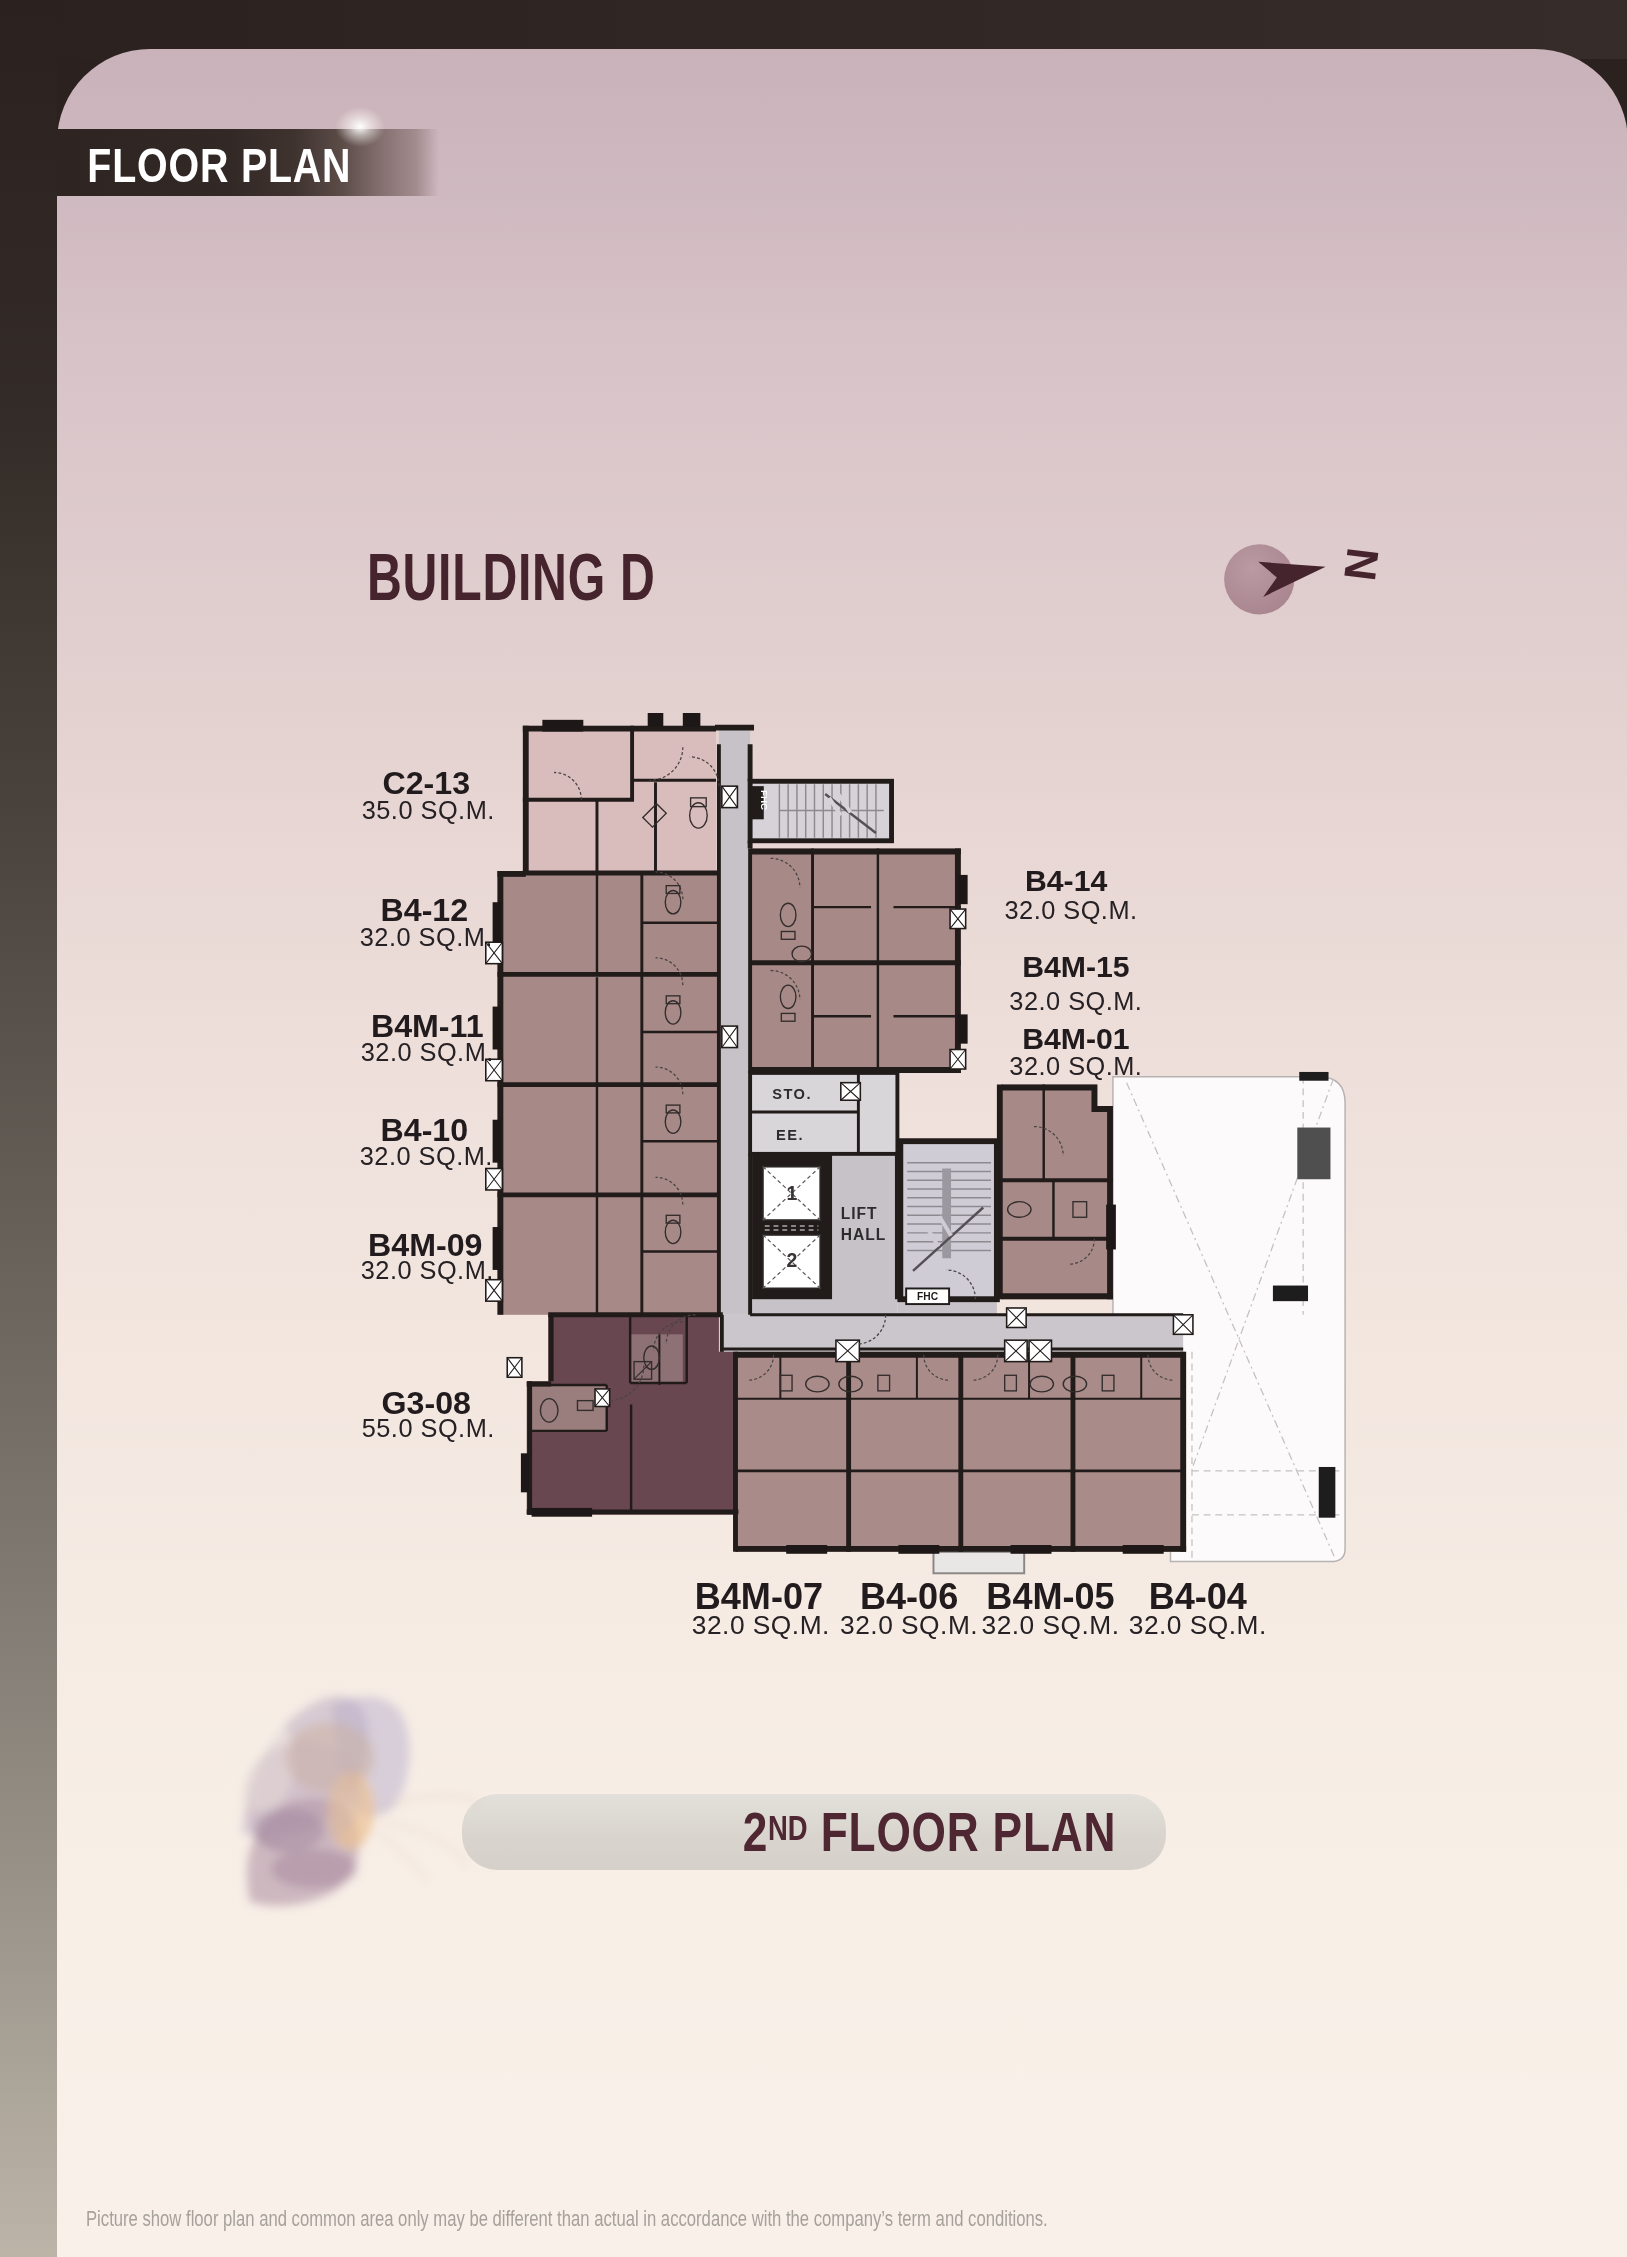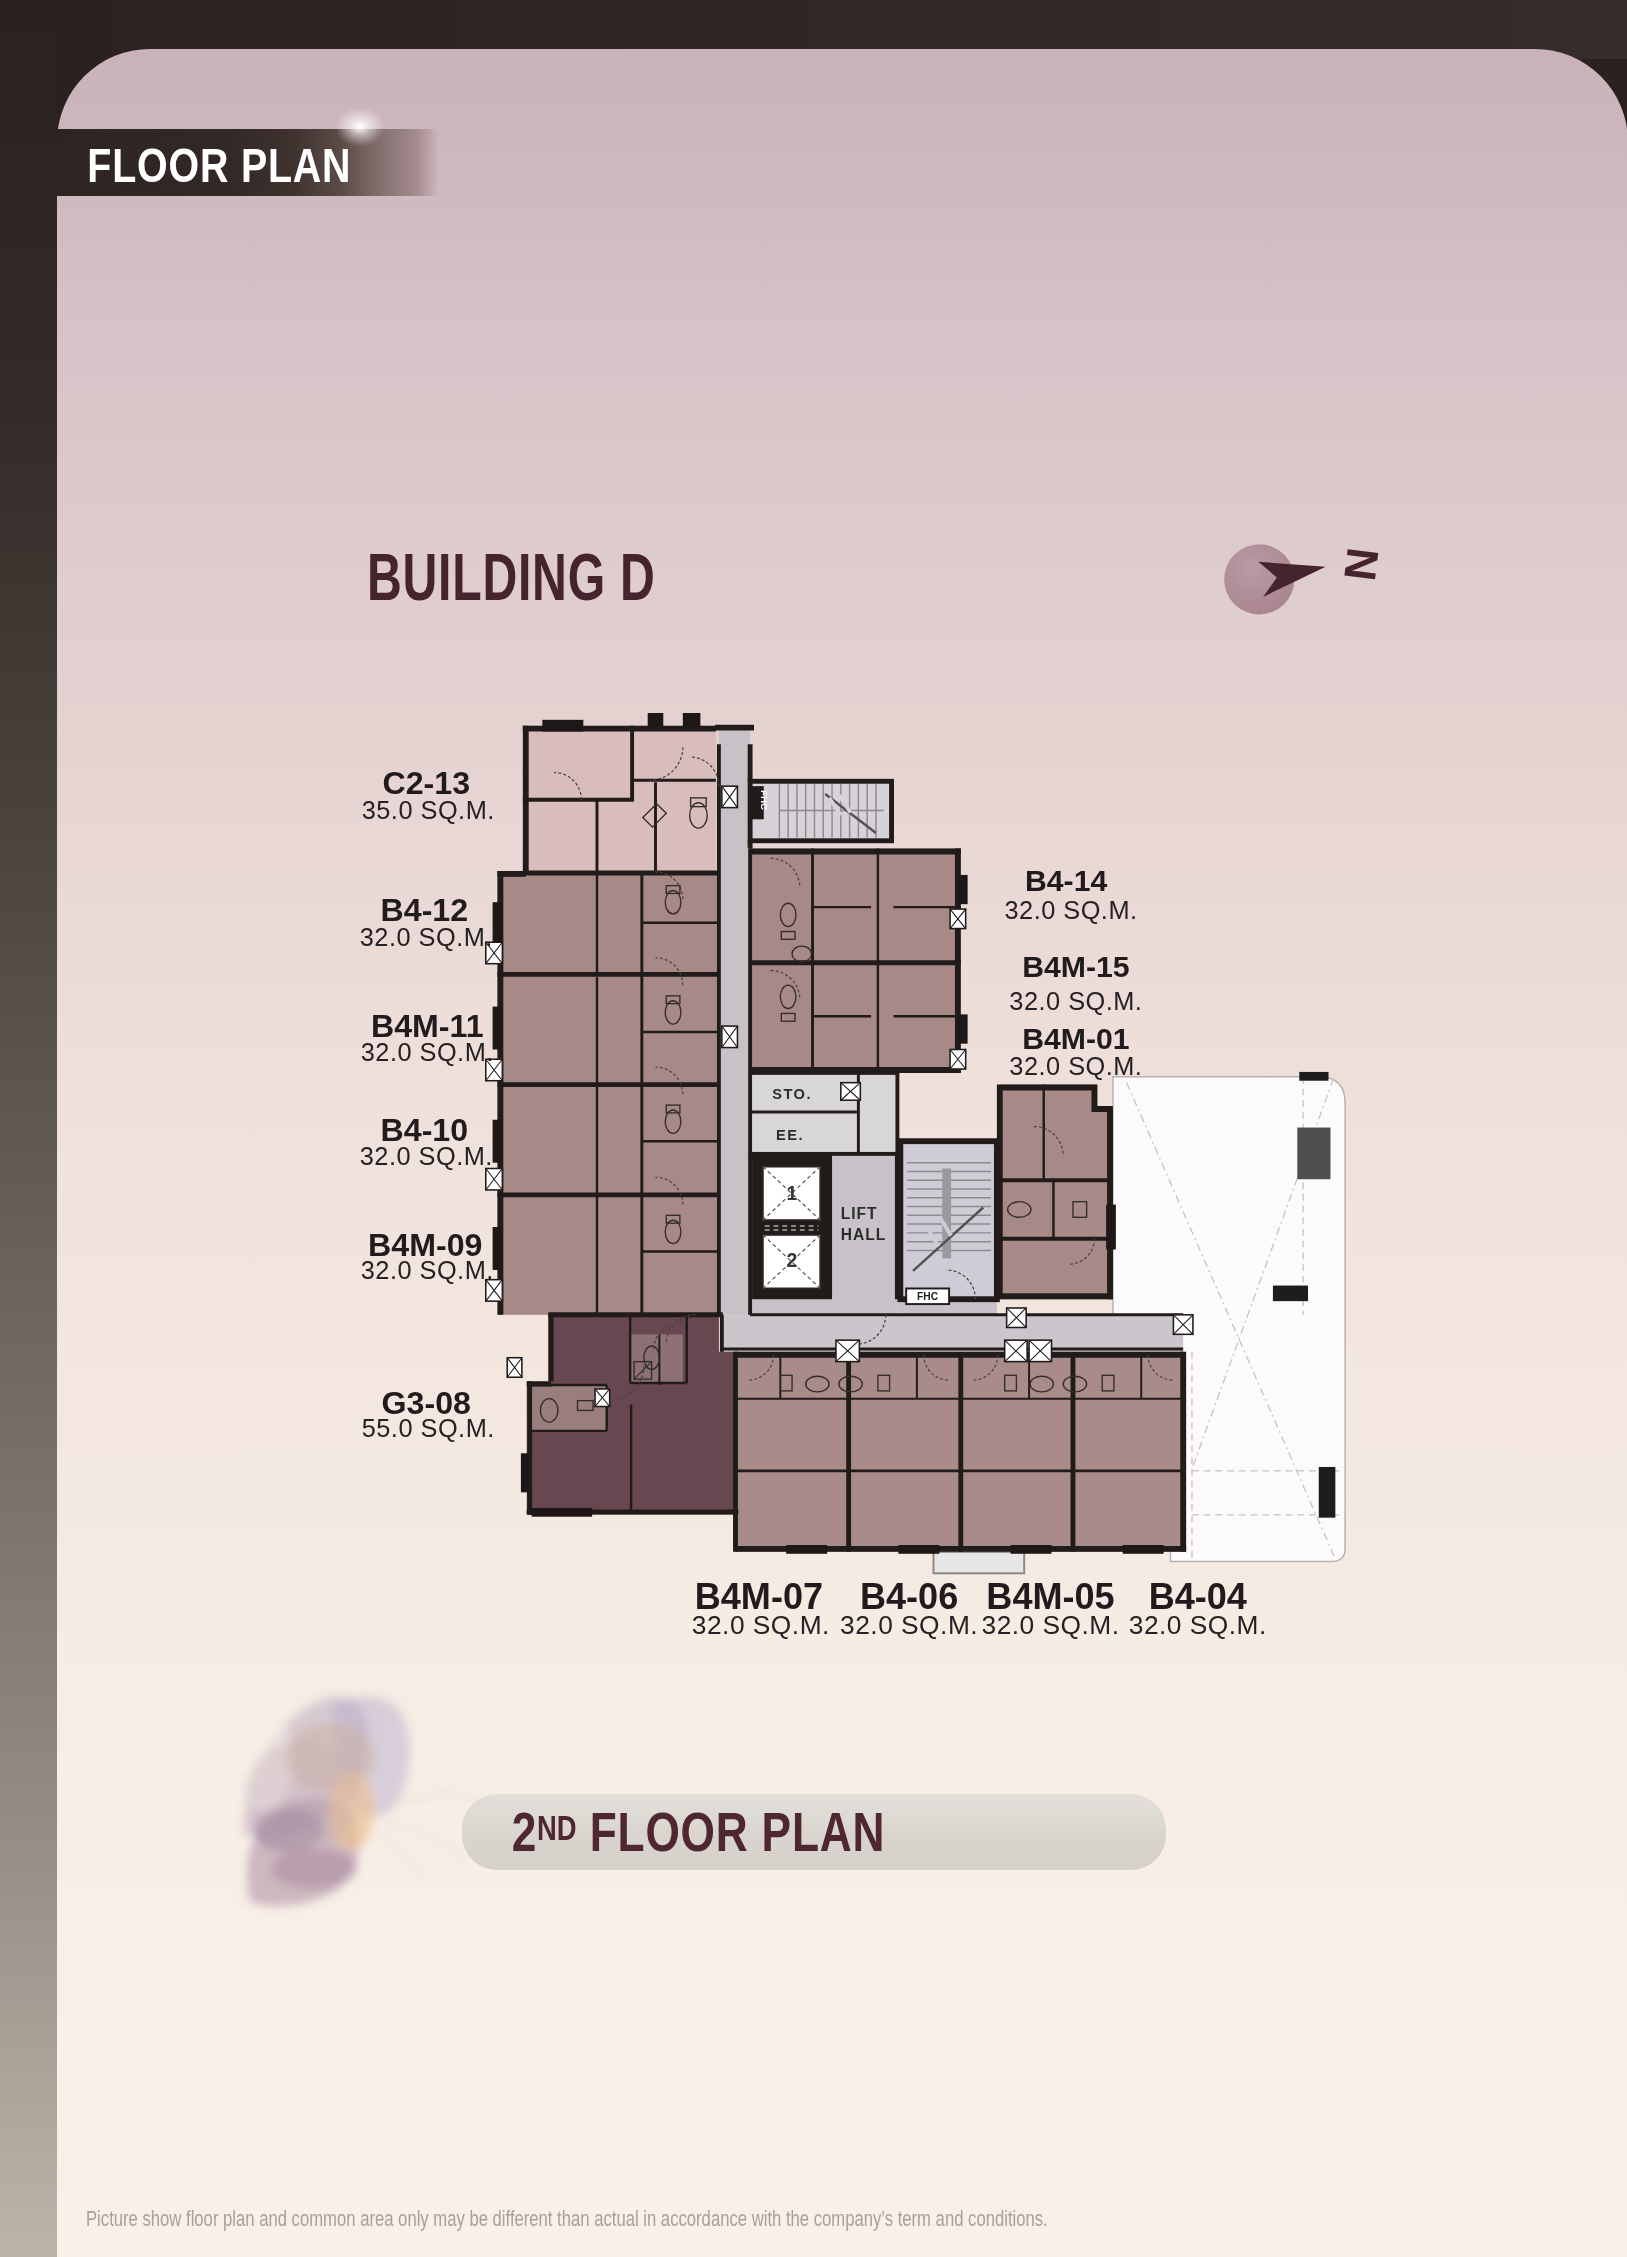--- a/index.html
+++ b/index.html
@@ -4,21 +4,21 @@
 <style>
 html,body{margin:0;padding:0;}
 body{width:1628px;height:2258px;position:relative;overflow:hidden;background:#2b2220;font-family:"Liberation Sans",sans-serif;}
 #strip{position:absolute;left:0;top:0;width:57px;height:2258px;background:linear-gradient(180deg,#2b2220 0%,#332b27 18%,#4a433d 36%,#635c55 52%,#7d766e 68%,#968f86 82%,#ada69b 93%,#bdb4a8 100%);}
 #topband{position:absolute;left:0;top:0;width:1628px;height:59px;background:linear-gradient(90deg,#2b2220,#362c29);}
 #content{position:absolute;left:57px;top:49px;width:1571px;height:2209px;border-radius:93px 93px 0 0;background:linear-gradient(180deg,#c9b2b9 0%,#d0bac1 7%,#d9c5c9 15%,#e0cdce 25%,#e8d7d4 36%,#eedfda 46%,#f2e6df 58%,#f6ece4 72%,#f8efe7 85%,#f9f1e9 100%);}
 #fpband{position:absolute;left:57px;top:129px;width:382px;height:67px;background:linear-gradient(90deg,#2e2422 0%,#322825 45%,#3f332f 62%,#5d4d49 75%,#887474 86%,#a38b8e 94%,rgba(163,139,142,0) 100%);}
 #fpband span{display:inline-block;color:#fff;font-weight:bold;font-size:48px;line-height:67px;padding-left:37px;transform:scaleX(0.82) translateY(2.9px);transform-origin:0 50%;letter-spacing:1px;white-space:nowrap;}
 #flare{position:absolute;left:321px;top:93px;width:78px;height:70px;background:radial-gradient(ellipse 40% 36% at 50% 48%,rgba(255,255,255,0.98) 0%,rgba(255,252,250,0.5) 35%,rgba(255,250,248,0.15) 65%,rgba(255,250,248,0) 80%);pointer-events:none;}
 #building{position:absolute;left:367px;top:538px;color:#46242e;font-weight:bold;font-size:67px;transform:scaleX(0.72);transform-origin:0 0;letter-spacing:1px;white-space:nowrap;}
-#floorband{position:absolute;left:462px;top:1794px;width:704px;height:76px;border-radius:35px;background:linear-gradient(180deg,#e3dfda 0%,#d9d5ce 55%,#d5d1ca 100%);text-align:left;color:#4e2733;}
+#floorband{position:absolute;left:462px;top:1794px;width:704px;height:76px;border-radius:35px;background:linear-gradient(180deg,#e3dfda 0%,#d9d5ce 55%,#d5d1ca 100%);text-align:right;color:#4e2733;}
 #floorband .t{display:inline-block;font-weight:bold;font-size:56px;line-height:76px;transform:scaleX(0.79);letter-spacing:1px;white-space:nowrap;}
 #floorband sup{font-size:0.62em;vertical-align:baseline;position:relative;top:-0.32em;letter-spacing:0;}
 #footer{position:absolute;left:86px;top:2207px;color:#a6a19b;font-size:21.5px;transform:scaleX(0.775);transform-origin:0 0;white-space:nowrap;}
 svg{position:absolute;left:0;top:0;}
 .lbl{font-weight:bold;fill:#211b1d;}
 .sqm{fill:#262124;}
 </style>
 </head>
 <body>
 <div id="topband"></div>

